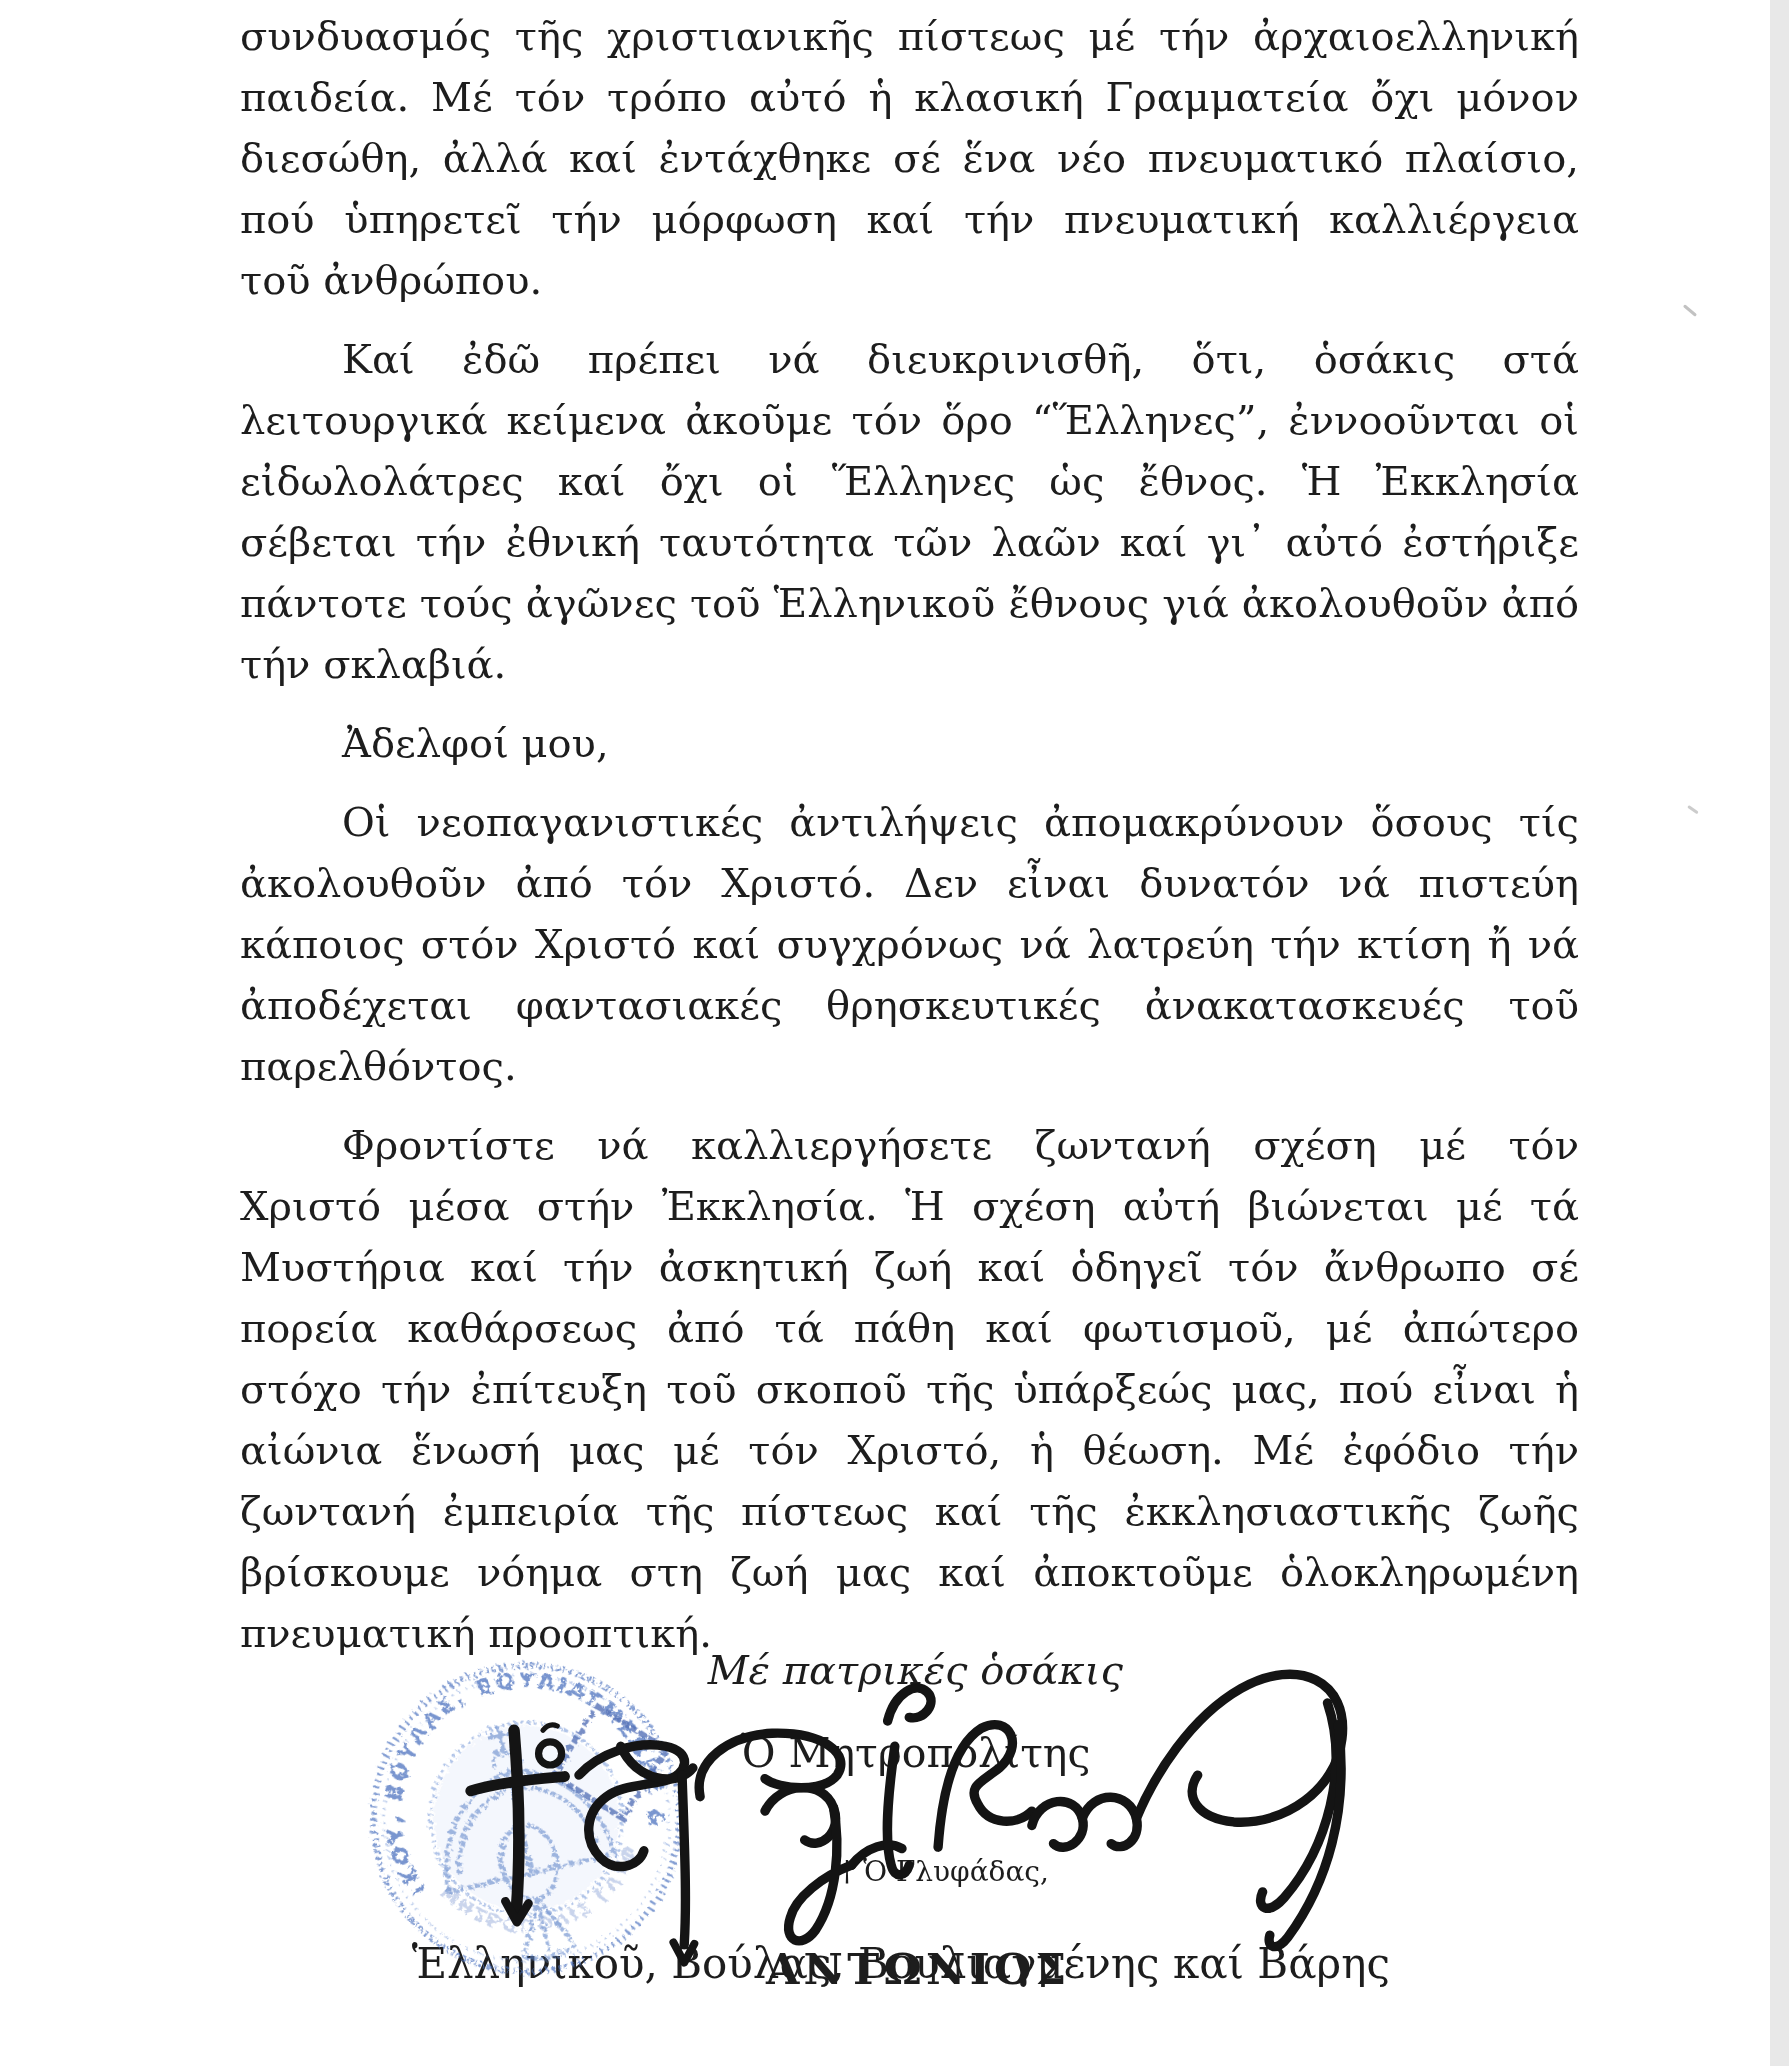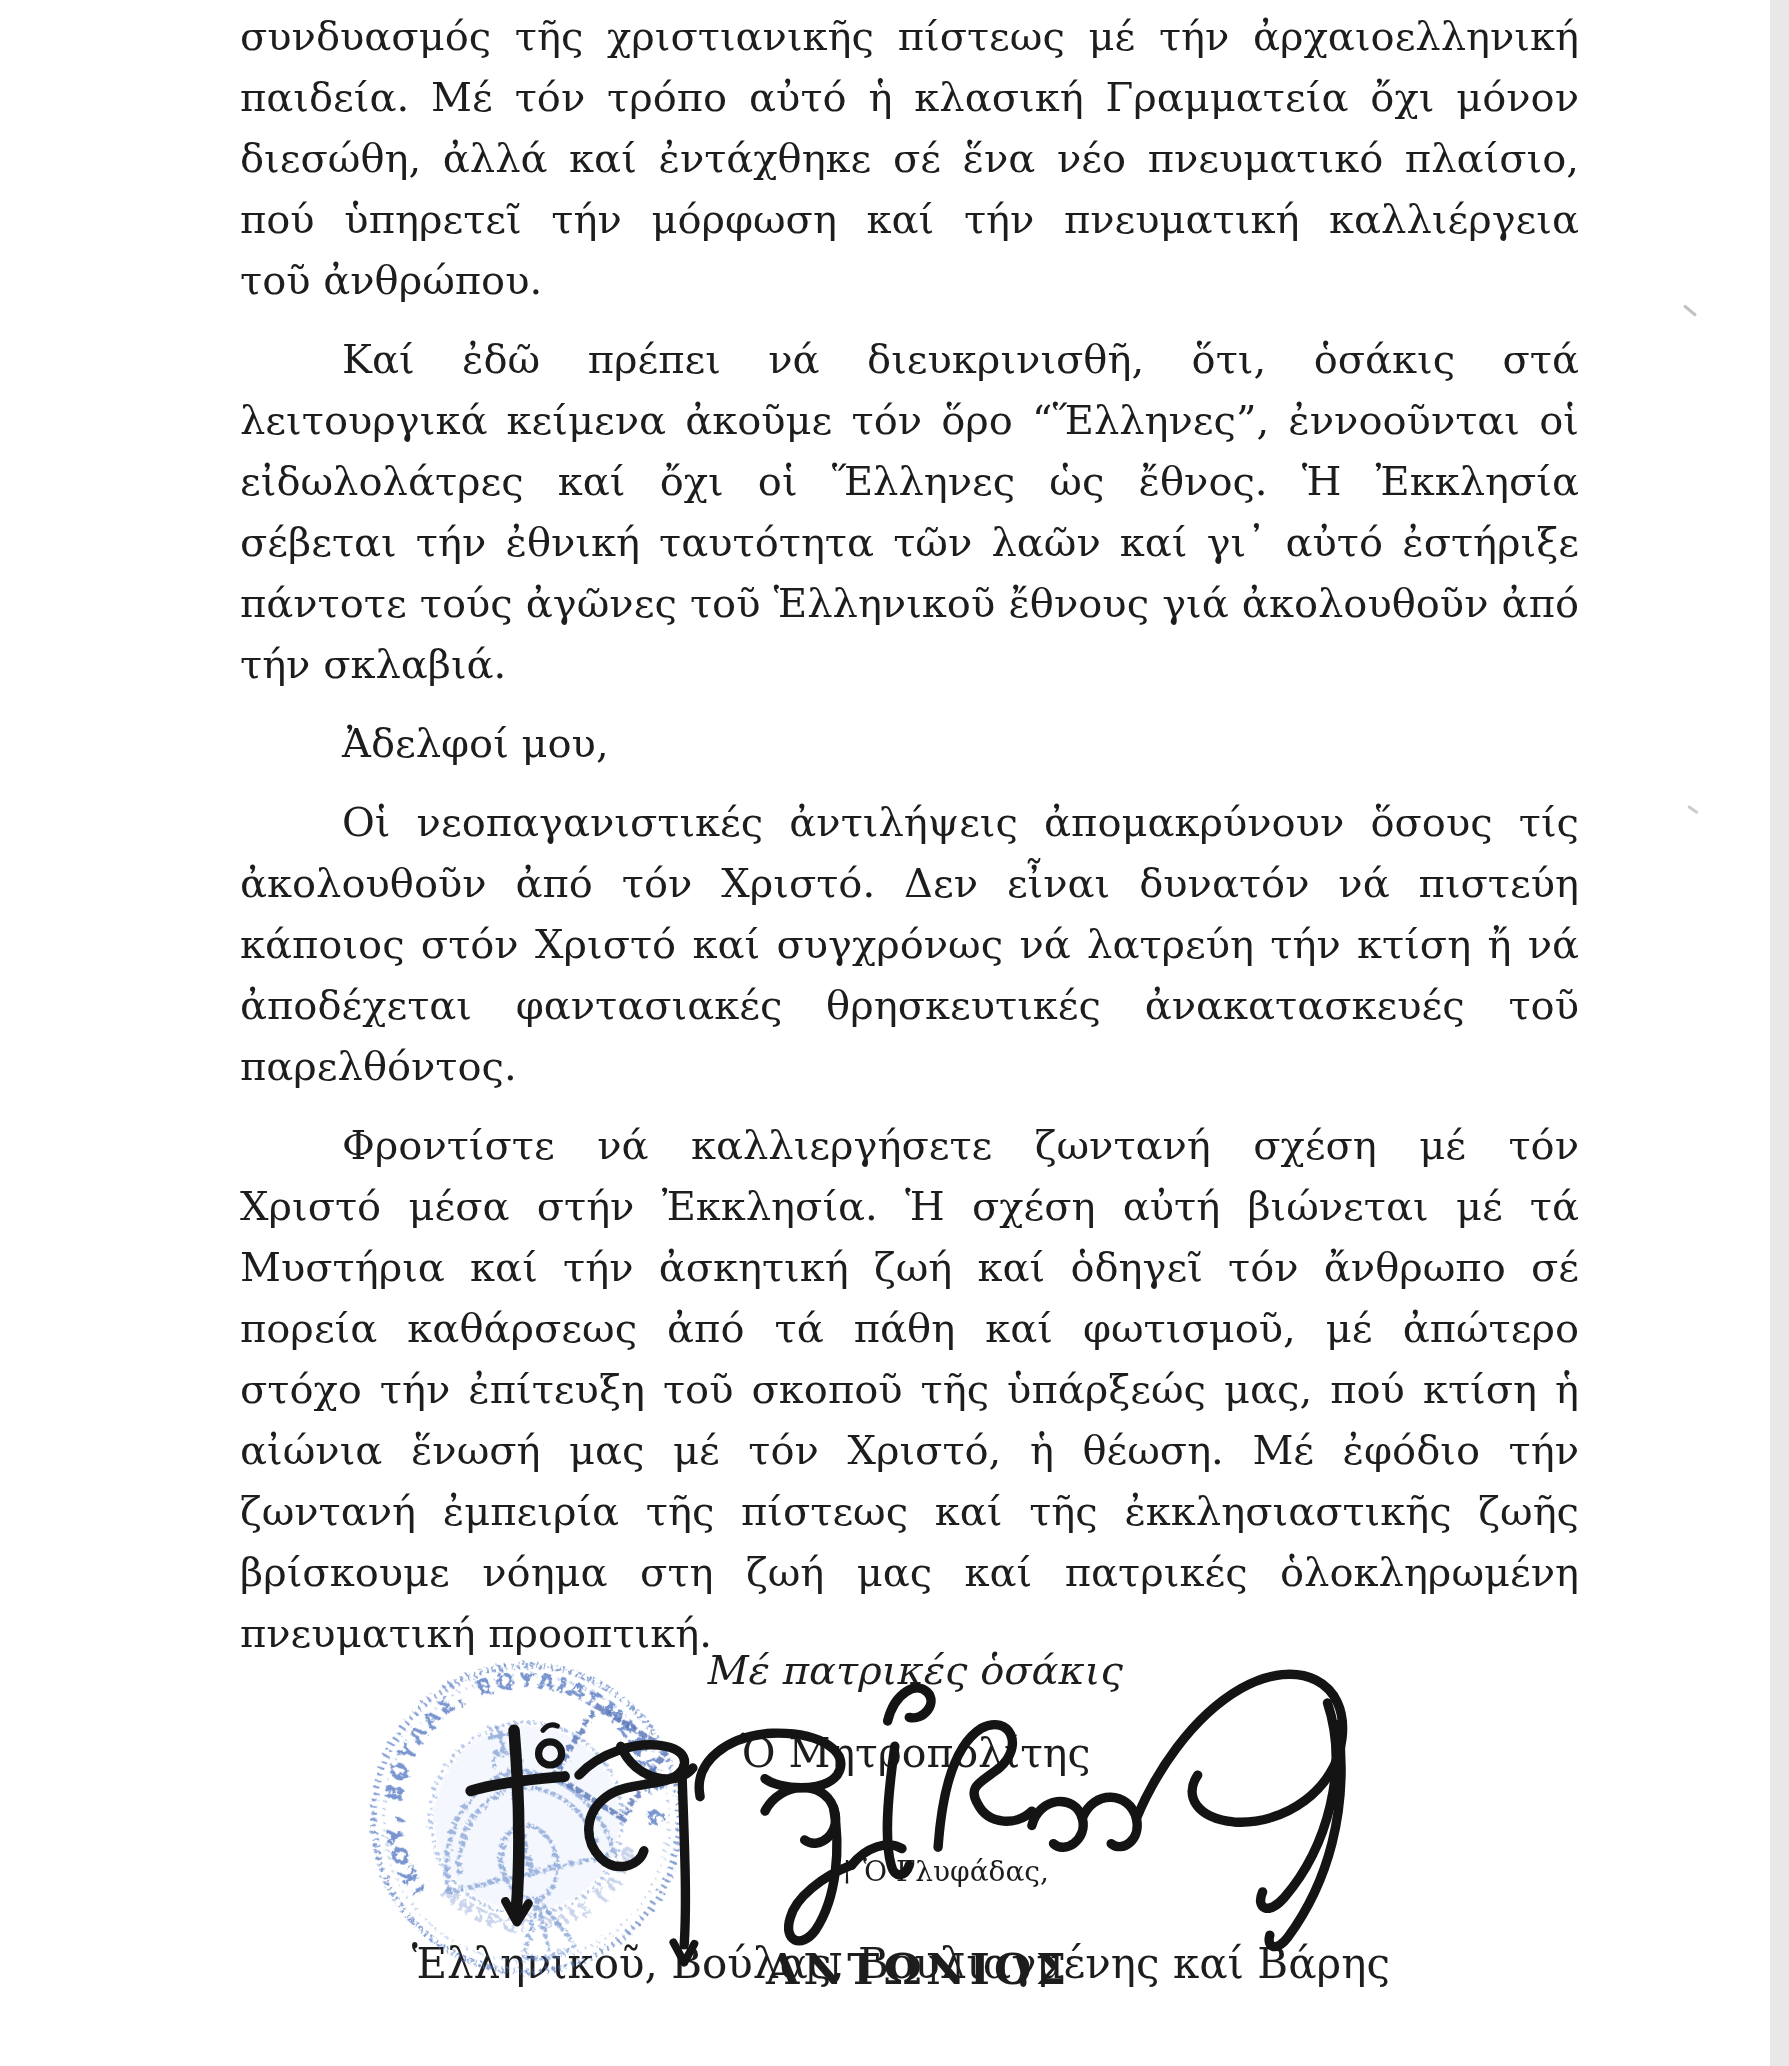--- a/index.html
+++ b/index.html
@@ -68,24 +68,24 @@
       <div class="line">κάποιος στόν Χριστό καί συγχρόνως νά λατρεύη τήν κτίση ἤ νά</div>
       <div class="line">ἀποδέχεται φαντασιακές θρησκευτικές ἀνακατασκευές τοῦ</div>
       <div class="line last">παρελθόντος.</div>
     </div>
 
     <div class="para">
       <div class="line indent">Φροντίστε νά καλλιεργήσετε ζωντανή σχέση μέ τόν</div>
       <div class="line">Χριστό μέσα στήν Ἐκκλησία. Ἡ σχέση αὐτή βιώνεται μέ τά</div>
       <div class="line">Μυστήρια καί τήν ἀσκητική ζωή καί ὁδηγεῖ τόν ἄνθρωπο σέ</div>
       <div class="line">πορεία καθάρσεως ἀπό τά πάθη καί φωτισμοῦ, μέ ἀπώτερο</div>
-      <div class="line">στόχο τήν ἐπίτευξη τοῦ σκοποῦ τῆς ὑπάρξεώς μας, πού κτίση ἡ</div>
+      <div class="line">στόχο τήν ἐπίτευξη τοῦ σκοποῦ τῆς ὑπάρξεώς μας, πού εἶναι ἡ</div>
       <div class="line">αἰώνια ἕνωσή μας μέ τόν Χριστό, ἡ θέωση. Μέ ἐφόδιο τήν</div>
       <div class="line">ζωντανή ἐμπειρία τῆς πίστεως καί τῆς ἐκκλησιαστικῆς ζωῆς</div>
-      <div class="line">βρίσκουμε νόημα στη ζωή μας καί πατρικές ὁλοκληρωμένη</div>
+      <div class="line">βρίσκουμε νόημα στη ζωή μας καί ἀποκτοῦμε ὁλοκληρωμένη</div>
       <div class="line last">πνευματική προοπτική.</div>
     </div>
   </div>
 
   <div class="closing-line blessing">Μέ πατρικές ὁσάκις</div>
   <div class="closing-line metropolitan-title">Ὁ Μητροπολίτης</div>
   <div class="closing-line see-line">† Ὁ Γλυφάδας,</div>
   <div class="closing-line dioceses-line">Ἑλληνικοῦ, Βούλας, Βουλιαγμένης καί Βάρης</div>
   <div class="closing-line metropolitan-name">ΑΝΤΩΝΙΟΣ</div>
 

